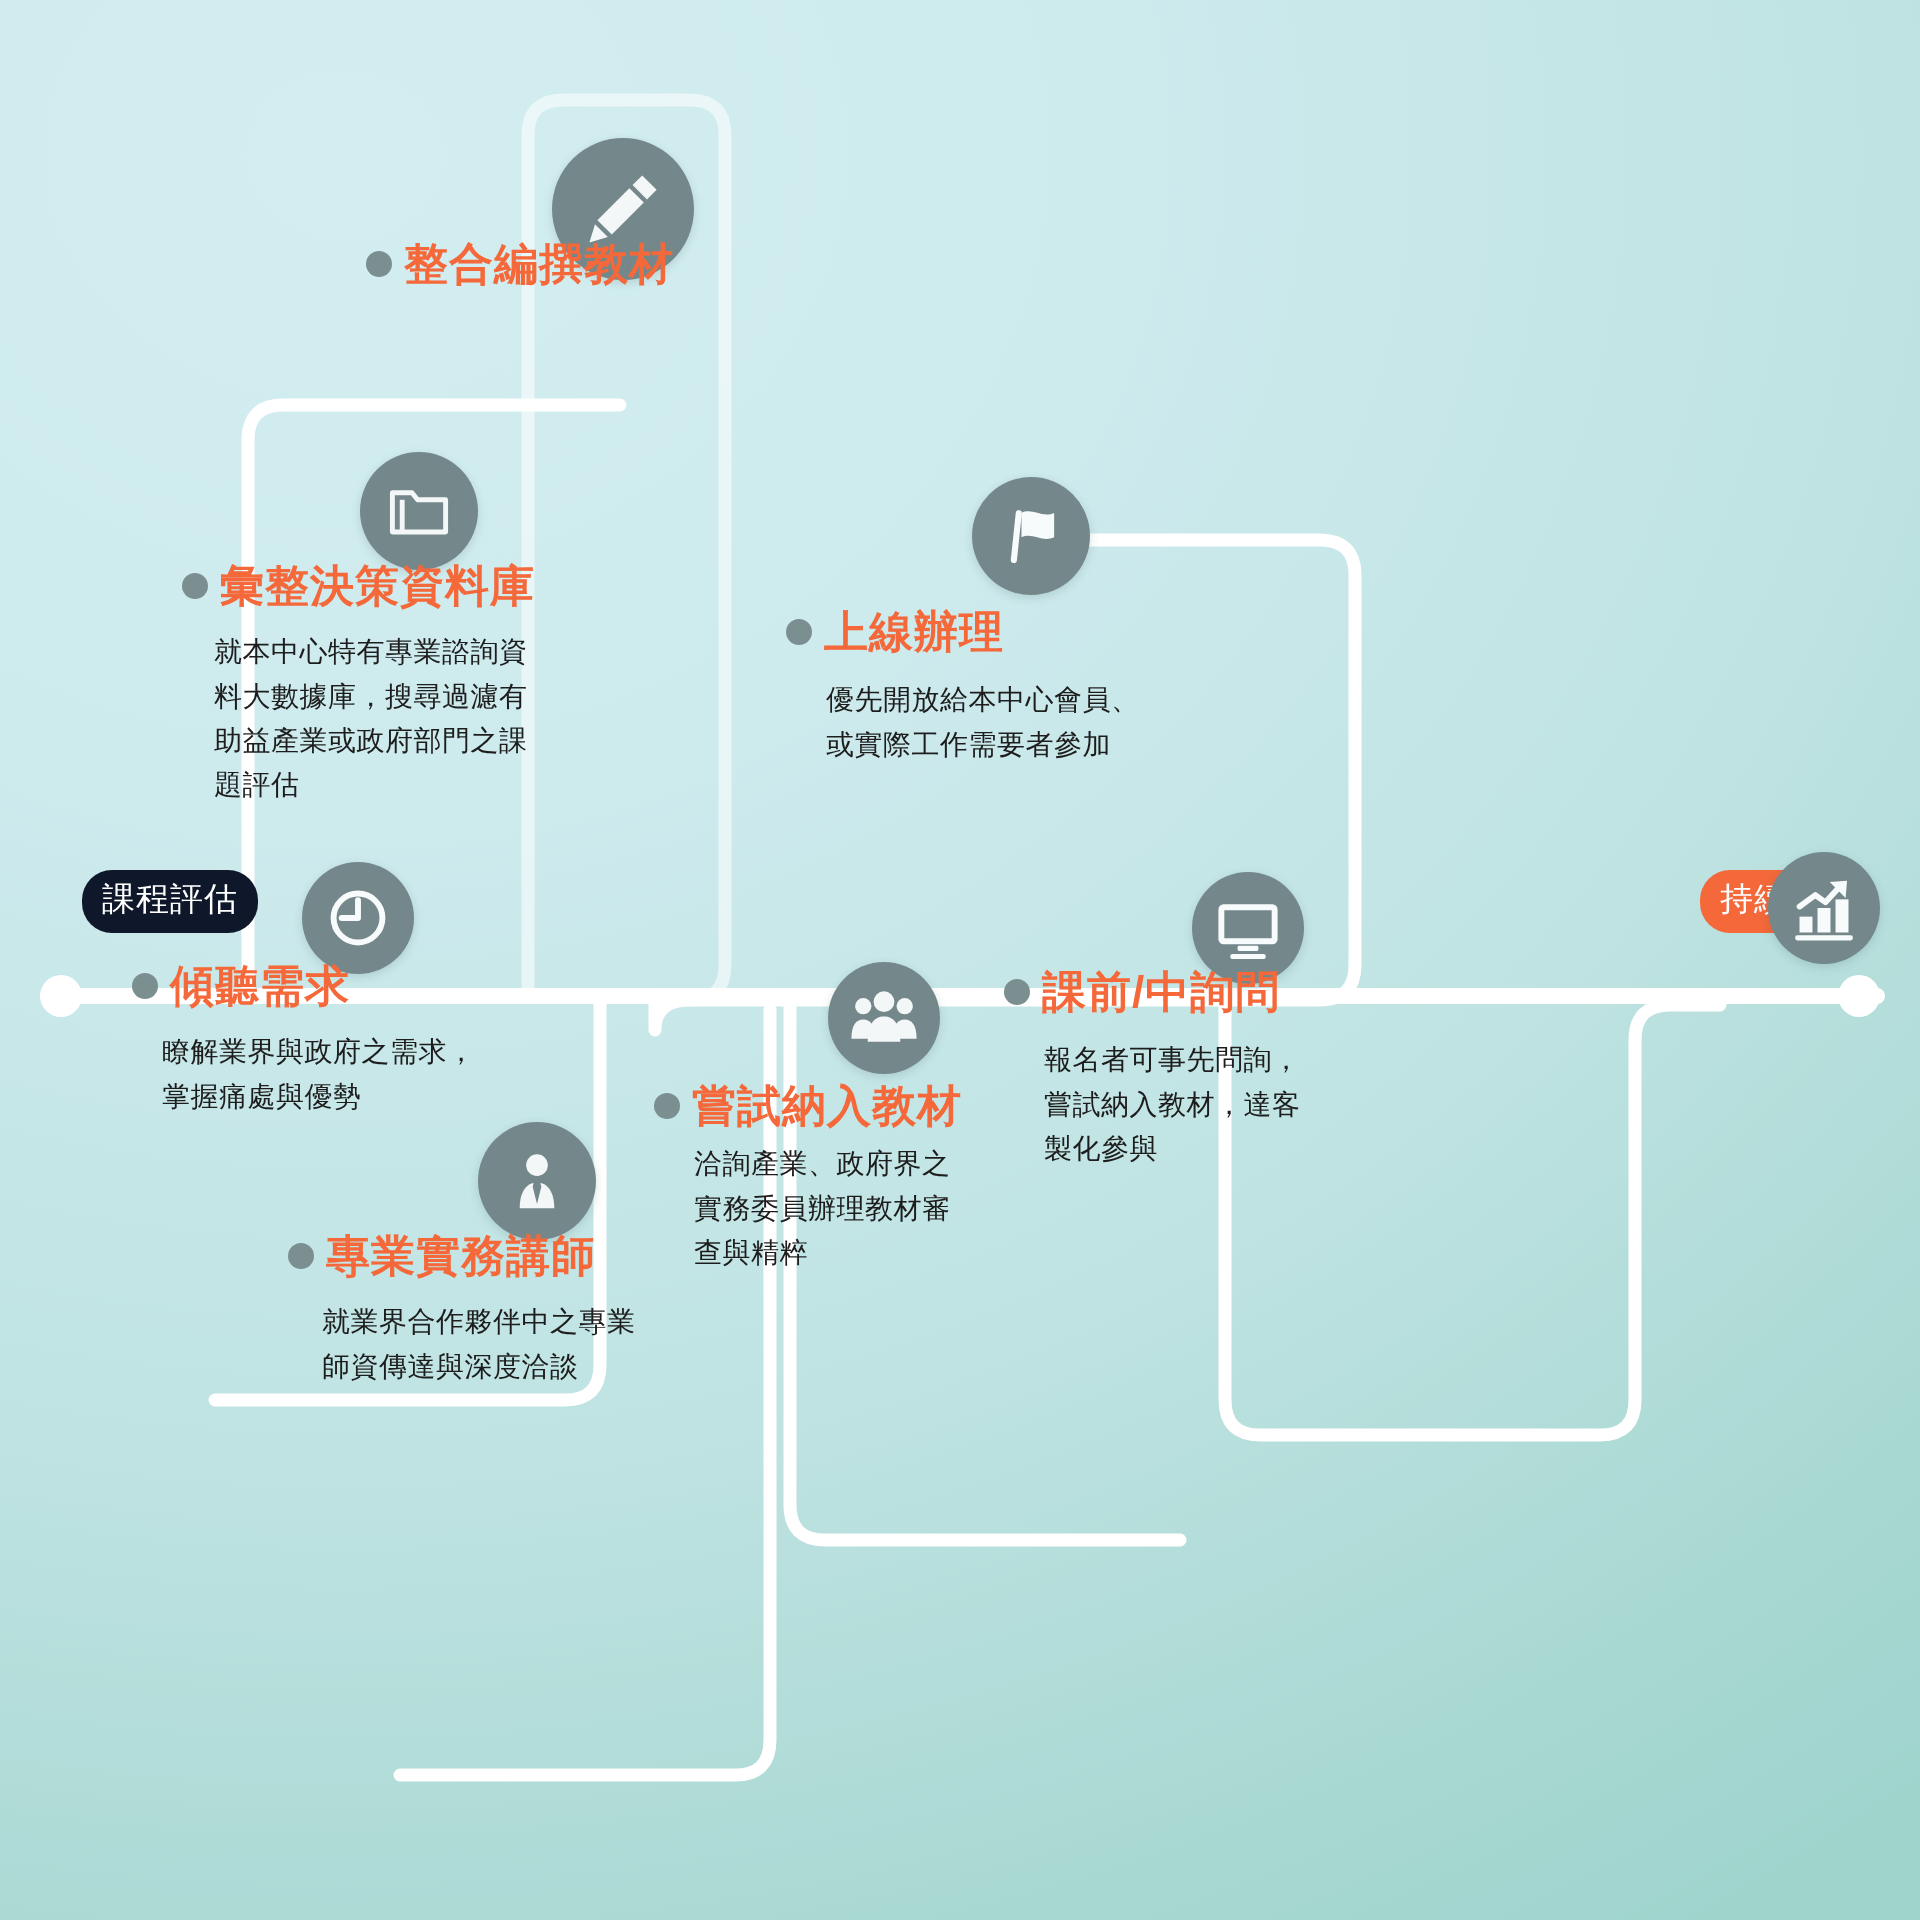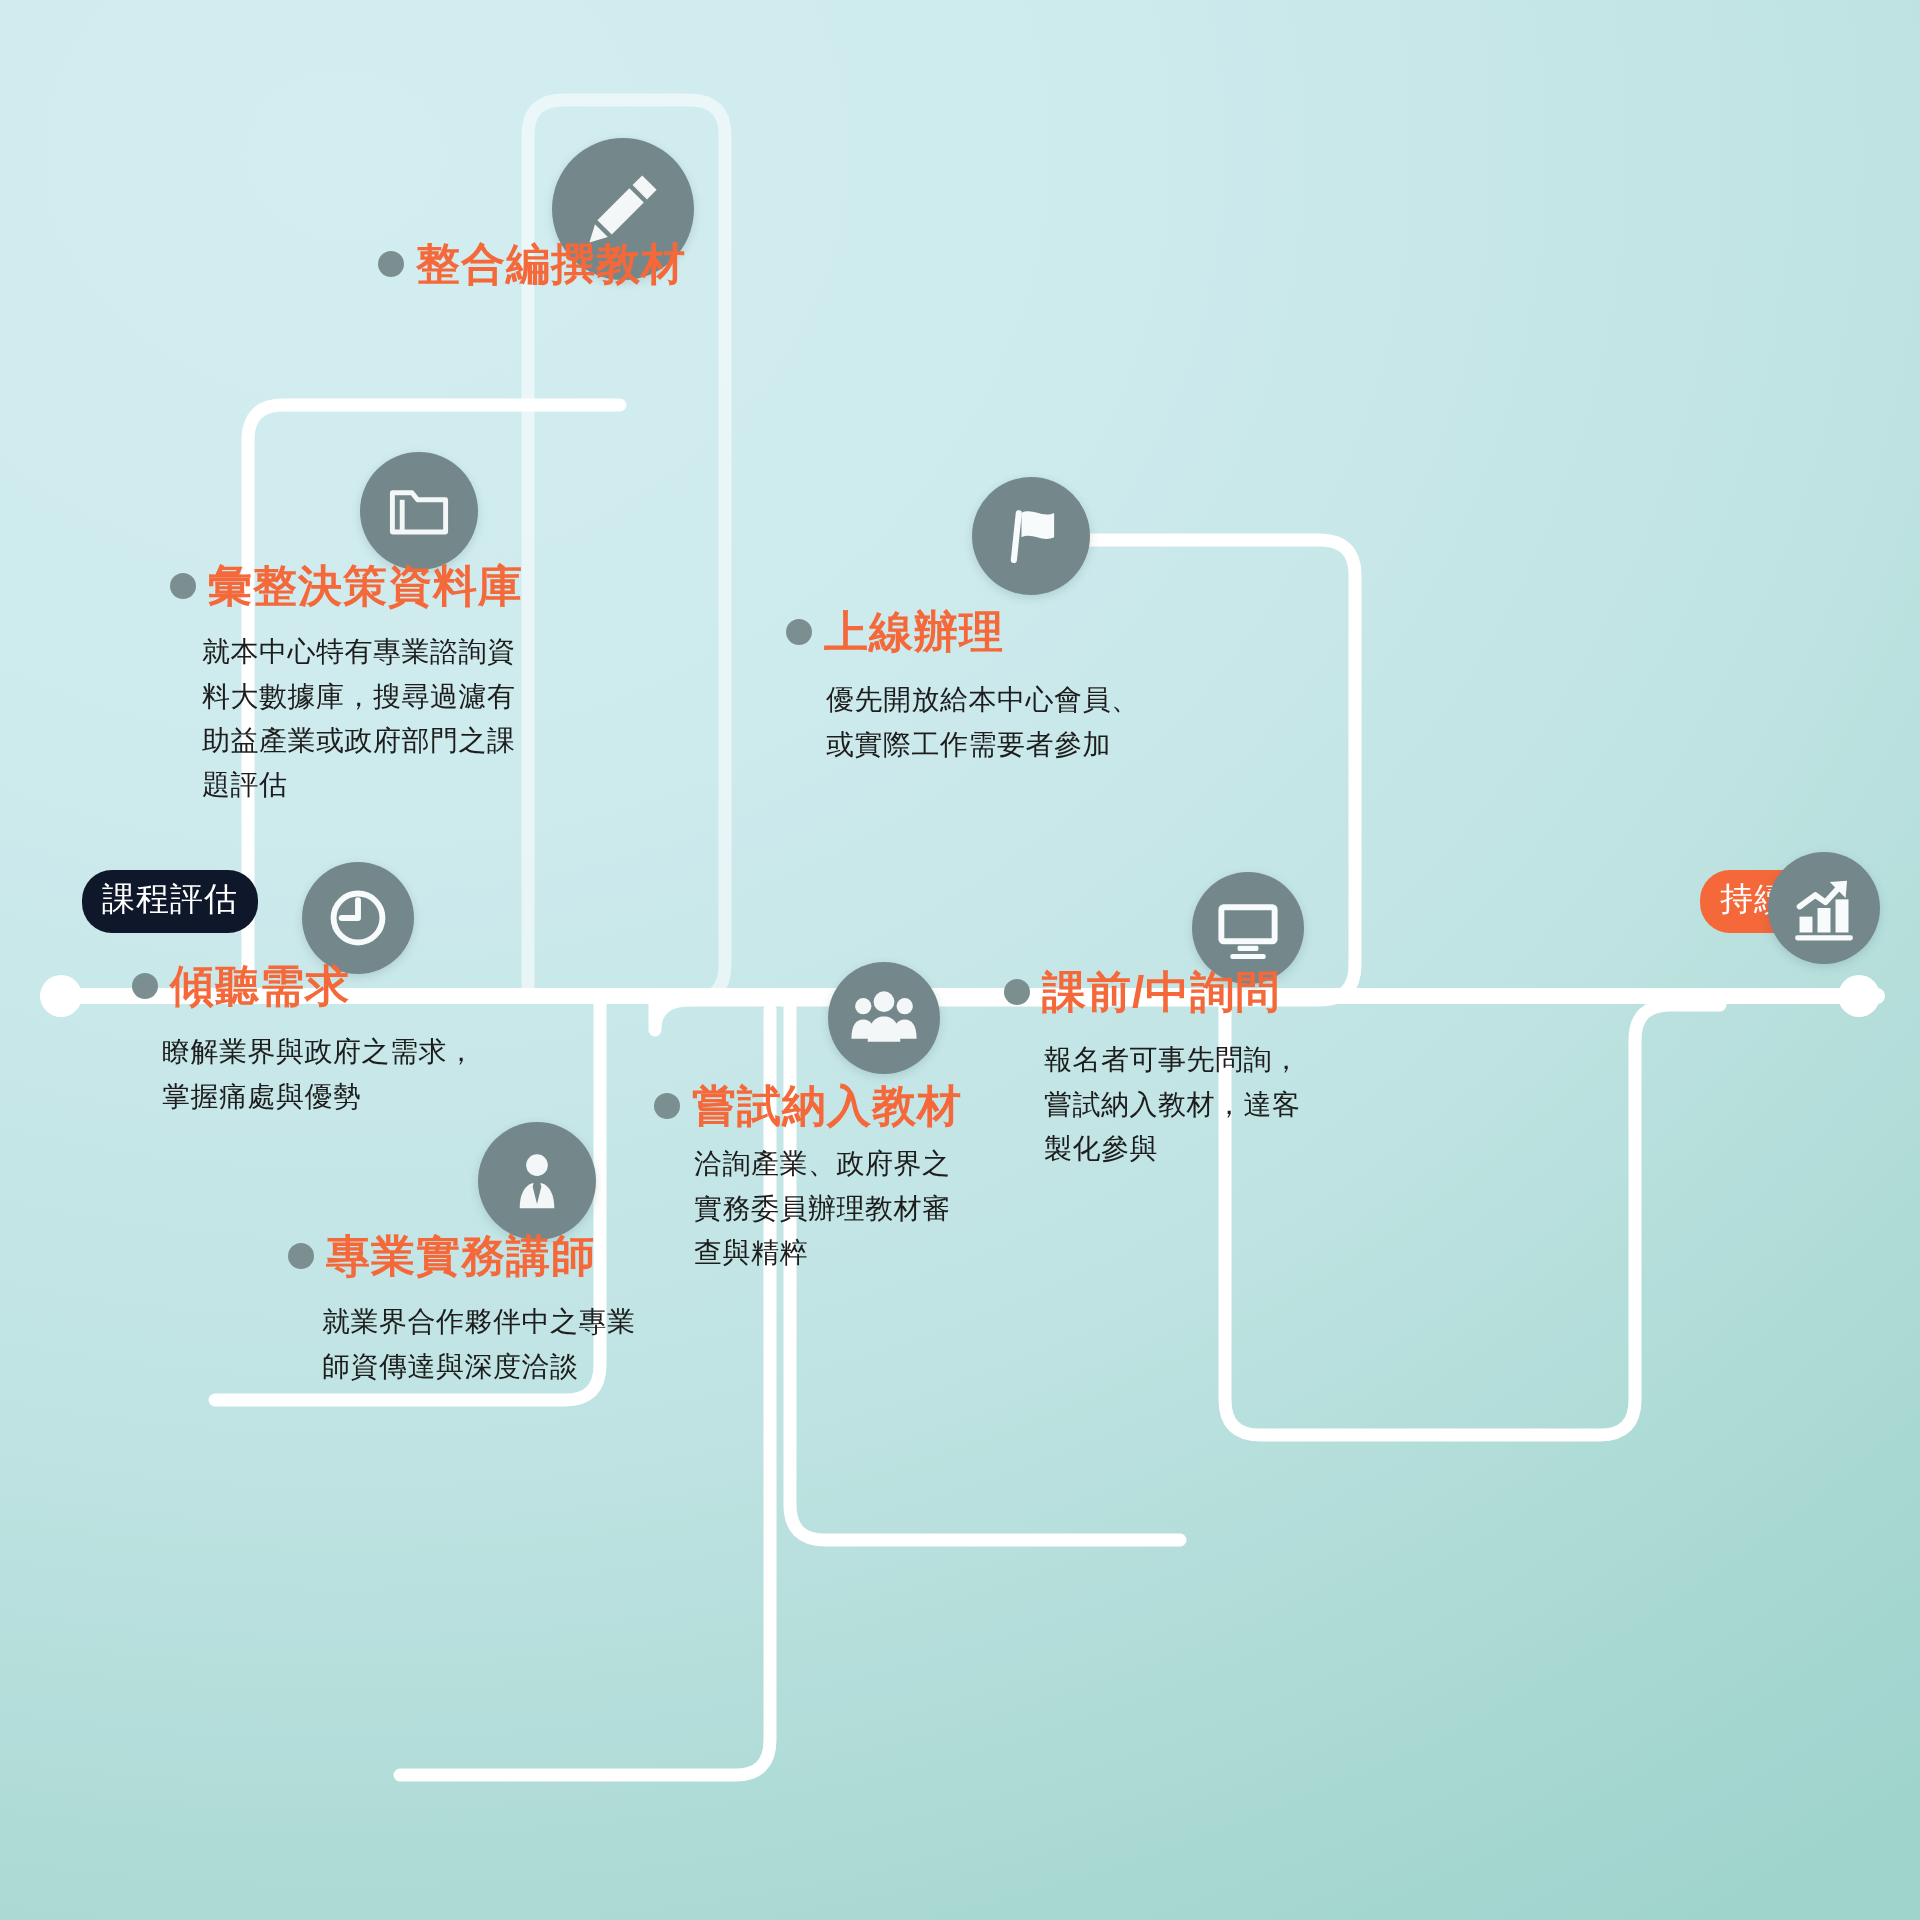--- a/index.html
+++ b/index.html
@@ -177,28 +177,28 @@
         <rect x="16" y="62" width="18" height="22"></rect>
         <rect x="41" y="50" width="18" height="34"></rect>
         <rect x="66" y="38" width="18" height="46"></rect>
         <rect x="10" y="88" width="80" height="7" rx="3"></rect>
         <path d="M16 48 L38 32 L52 42 L74 18" fill="none" stroke="#f8fbfb" stroke-width="8" stroke-linejoin="round" stroke-linecap="round"></path>
         <path d="M58 14 L82 12 L80 36 Z"></path>
       </g>
     </svg>
   </div>
 
-  <div class="node" style="left:378px;top:240px;width:470px">
+  <div class="node" style="left:366px;top:240px;width:470px">
     <div class="node-head">
       <span class="bullet"></span>
       <span class="node-title">整合編撰教材</span>
     </div>
   </div>
 
-  <div class="node" style="left:170px;top:562px;width:430px">
+  <div class="node" style="left:182px;top:562px;width:430px">
     <div class="node-head">
       <span class="bullet"></span>
       <span class="node-title">彙整決策資料庫</span>
     </div>
     <div class="node-body" style="margin-left:32px;margin-top:20px">就本中心特有專業諮詢資
 料大數據庫，搜尋過濾有
 助益產業或政府部門之課
 題評估</div>
   </div>
 

